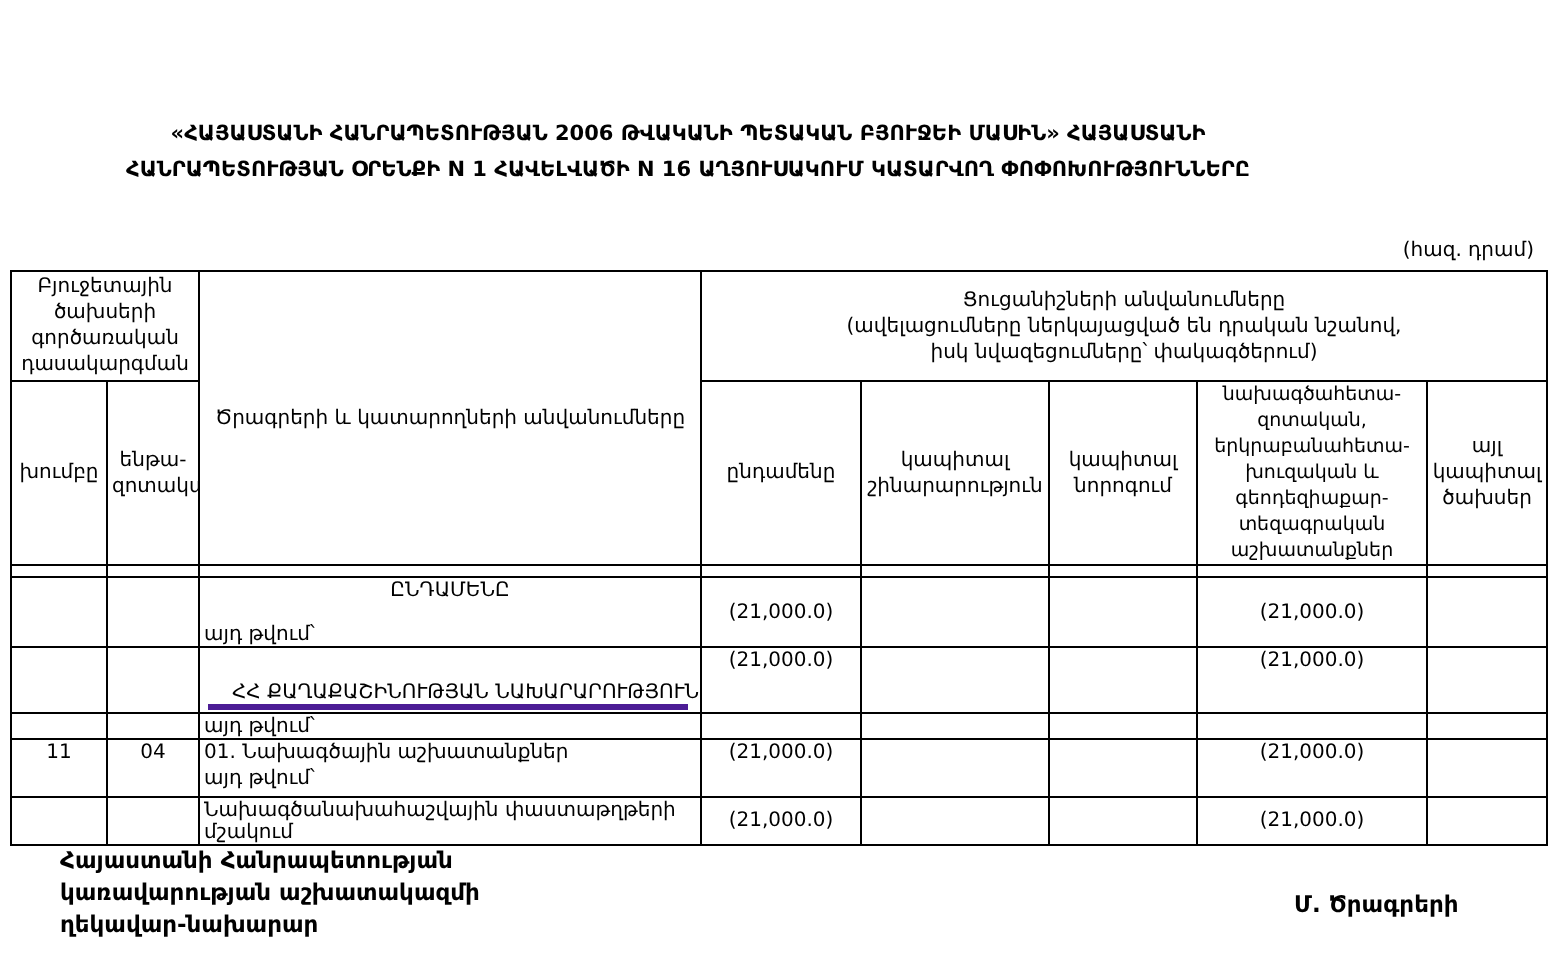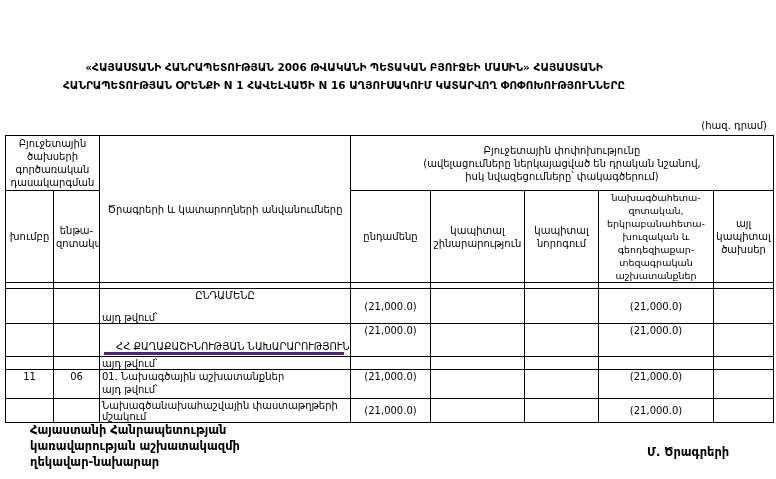--- a/index.html
+++ b/index.html
@@ -83,21 +83,21 @@
       <col style="width:94px">
       <col style="width:74px">
     <col style="width:115px">
       <col style="width:60px">
   </colgroup>
 
   <tbody>
       <tr class="h1">
     <td colspan="2" class="c">Բյուջետային ծախսերի գործառական դասակարգման</td>
     <td rowspan="2" class="c">Ծրագրերի և կատարողների անվանումները</td>
-    <td colspan="5" class="c pre">Բյուջետային փոփոխությունը
+    <td colspan="5" class="c pre">Ցուցանիշների անվանումները
 (ավելացումները ներկայացված են դրական նշանով,
 իսկ նվազեցումները՝ փակագծերում)</td>
   </tr>
 
   <tr class="h2">
     <td class="c">խումբը</td>
     <td class="c pre">ենթա-
 զոտական</td>
     <td class="c">ընդամենը</td>
     <td class="c pre">կապիտալ
@@ -162,21 +162,21 @@
     <td>այդ թվում՝</td>
     <td class="c"></td>
     <td class="c"></td>
     <td class="c"></td>
     <td class="c"></td>
     <td class="c"></td>
   </tr>
 
   <tr class="r4">
     <td class="c">11</td>
-    <td class="c">06</td>
+    <td class="c">04</td>
     <td>
       <div>01. Նախագծային աշխատանքներ</div>
       <div>այդ թվում՝</div>
     </td>
     <td class="c">(21,000.0)</td>
     <td class="c"></td>
     <td class="c"></td>
     <td class="c">(21,000.0)</td>
     <td class="c"></td>
   </tr>

